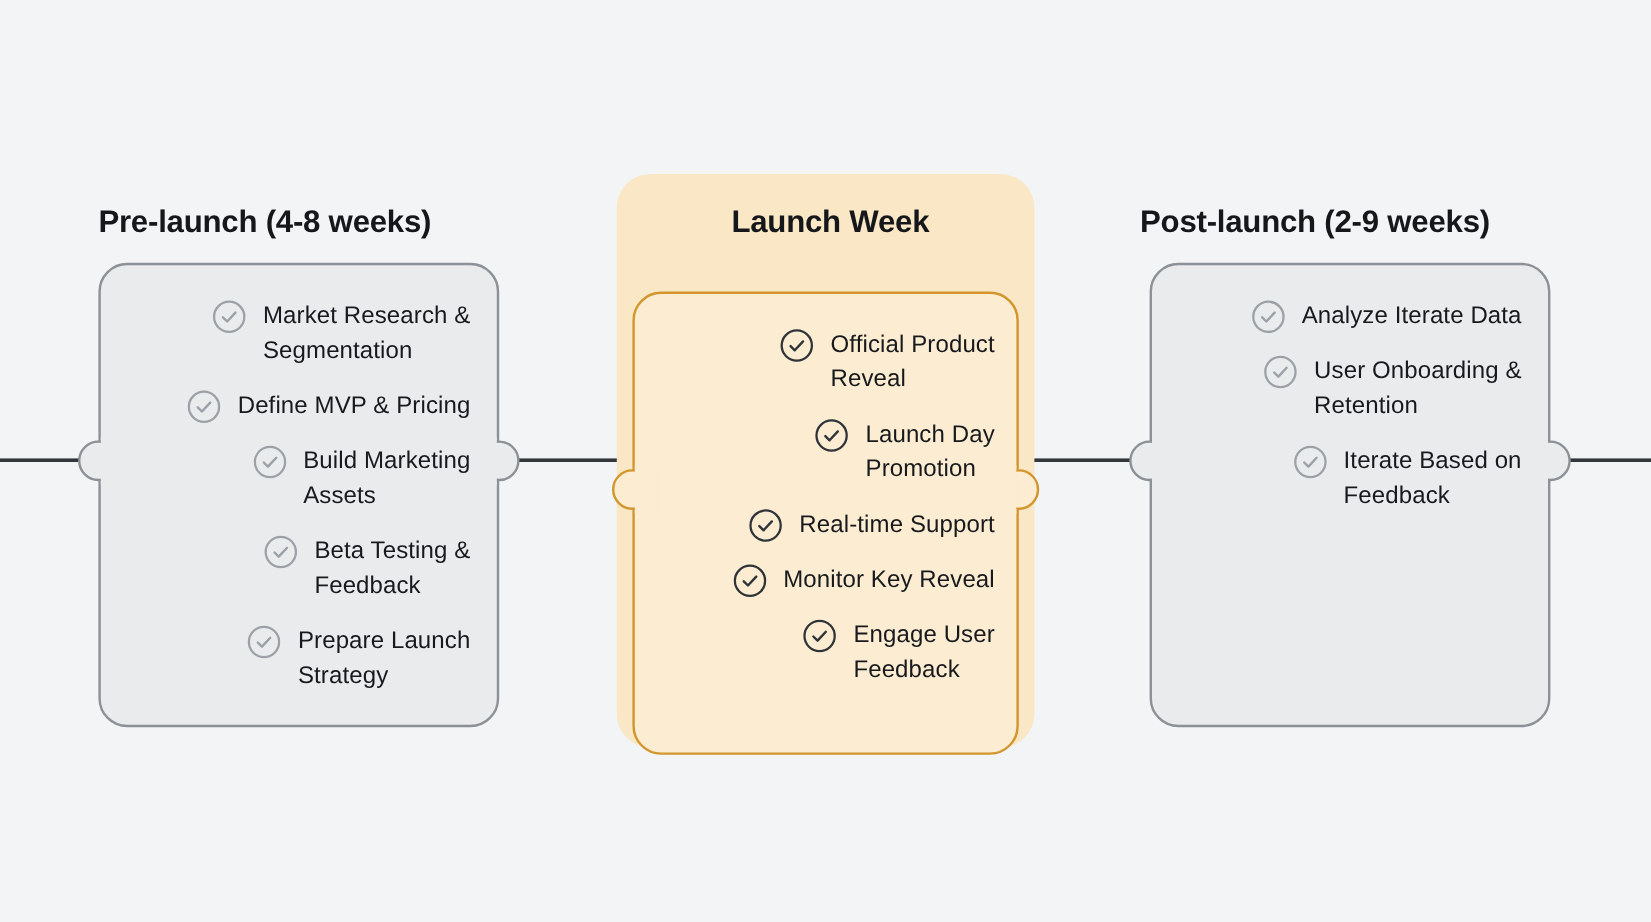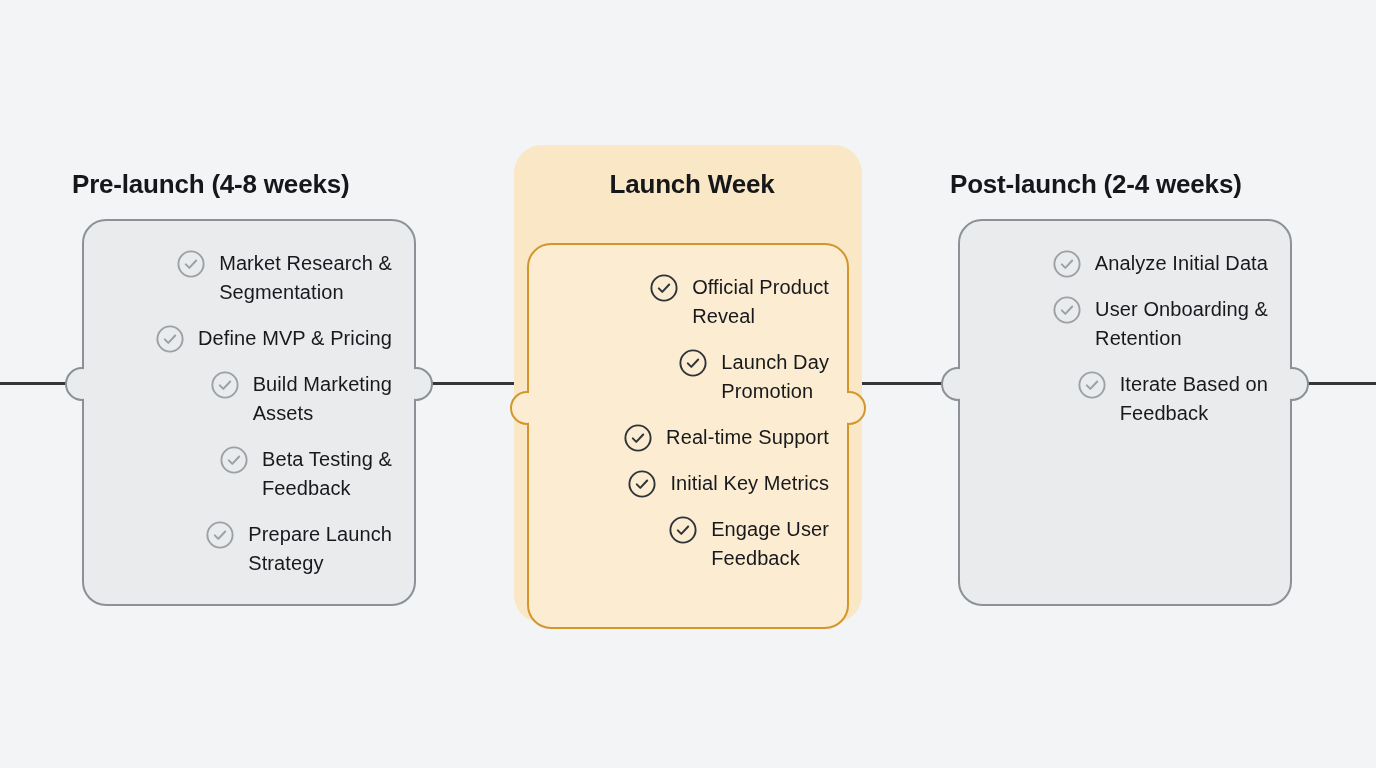--- a/index.html
+++ b/index.html
@@ -29,21 +29,21 @@
   .phase-title {
     position: absolute;
     margin: 0;
     font-size: 26px;
     font-weight: bold;
     color: #15171a;
     letter-spacing: -0.2px;
     z-index: 4;
     line-height: 30px;
   }
-  .t1 { left: 72px; top: 169px; }
+  .t1 { left: 82px; top: 169px; }
   .t2 { left: 514px; top: 169px; width: 356px; text-align: center; }
   .t3 { left: 950px; top: 169px; }
 
   .card {
     position: absolute;
     top: 219px;
     width: 334px; height: 387px;
     border-radius: 24px;
     box-sizing: border-box;
     padding: 28px 22px 0 28px;
@@ -112,21 +112,21 @@
 <body>
 
 <div class="canvas">
 
   <div class="timeline-line"></div>
 
   <div class="phase-highlight"></div>
 
   <h2 class="phase-title t1">Pre-launch (4-8 weeks)</h2>
   <h2 class="phase-title t2">Launch Week</h2>
-  <h2 class="phase-title t3">Post-launch (2-4 weeks)</h2>
+  <h2 class="phase-title t3">Post-launch (2-9 weeks)</h2>
 
   <div class="card gray c1">
     <span class="bump left"></span>
     <span class="bump right"></span>
     <span class="bump-cover left"></span>
     <span class="bump-cover right"></span>
     <ul class="items">
       <li class="item">
         <span class="icon">
           <svg viewBox="0 0 28 28">
@@ -214,21 +214,21 @@
         </span>
         <span class="label">Real-time Support</span>
       </li>
       <li class="item">
         <span class="icon">
           <svg viewBox="0 0 28 28">
               <circle class="stroke" cx="14" cy="14" r="12.6" fill="none" stroke-width="1.9"></circle>
               <path class="stroke" d="M8.8 14.4l3.5 3.5 6.9-7.4" fill="none" stroke-width="2" stroke-linecap="round" stroke-linejoin="round"></path>
             </svg>
         </span>
-        <span class="label">Initial Key Metrics</span>
+        <span class="label">Monitor Key Reveal</span>
       </li>
       <li class="item">
         <span class="icon">
           <svg viewBox="0 0 28 28">
               <circle class="stroke" cx="14" cy="14" r="12.6" fill="none" stroke-width="1.9"></circle>
               <path class="stroke" d="M8.8 14.4l3.5 3.5 6.9-7.4" fill="none" stroke-width="2" stroke-linecap="round" stroke-linejoin="round"></path>
             </svg>
         </span>
         <span class="label">Engage User
 Feedback</span>
@@ -242,21 +242,21 @@
     <span class="bump-cover left"></span>
     <span class="bump-cover right"></span>
     <ul class="items">
       <li class="item">
         <span class="icon">
           <svg viewBox="0 0 28 28">
               <circle class="stroke" cx="14" cy="14" r="12.6" fill="none" stroke-width="1.9"></circle>
               <path class="stroke" d="M8.8 14.4l3.5 3.5 6.9-7.4" fill="none" stroke-width="2" stroke-linecap="round" stroke-linejoin="round"></path>
             </svg>
         </span>
-        <span class="label">Analyze Initial Data</span>
+        <span class="label">Analyze Iterate Data</span>
       </li>
       <li class="item">
         <span class="icon">
           <svg viewBox="0 0 28 28">
               <circle class="stroke" cx="14" cy="14" r="12.6" fill="none" stroke-width="1.9"></circle>
               <path class="stroke" d="M8.8 14.4l3.5 3.5 6.9-7.4" fill="none" stroke-width="2" stroke-linecap="round" stroke-linejoin="round"></path>
             </svg>
         </span>
         <span class="label">User Onboarding &amp;
 Retention</span>

